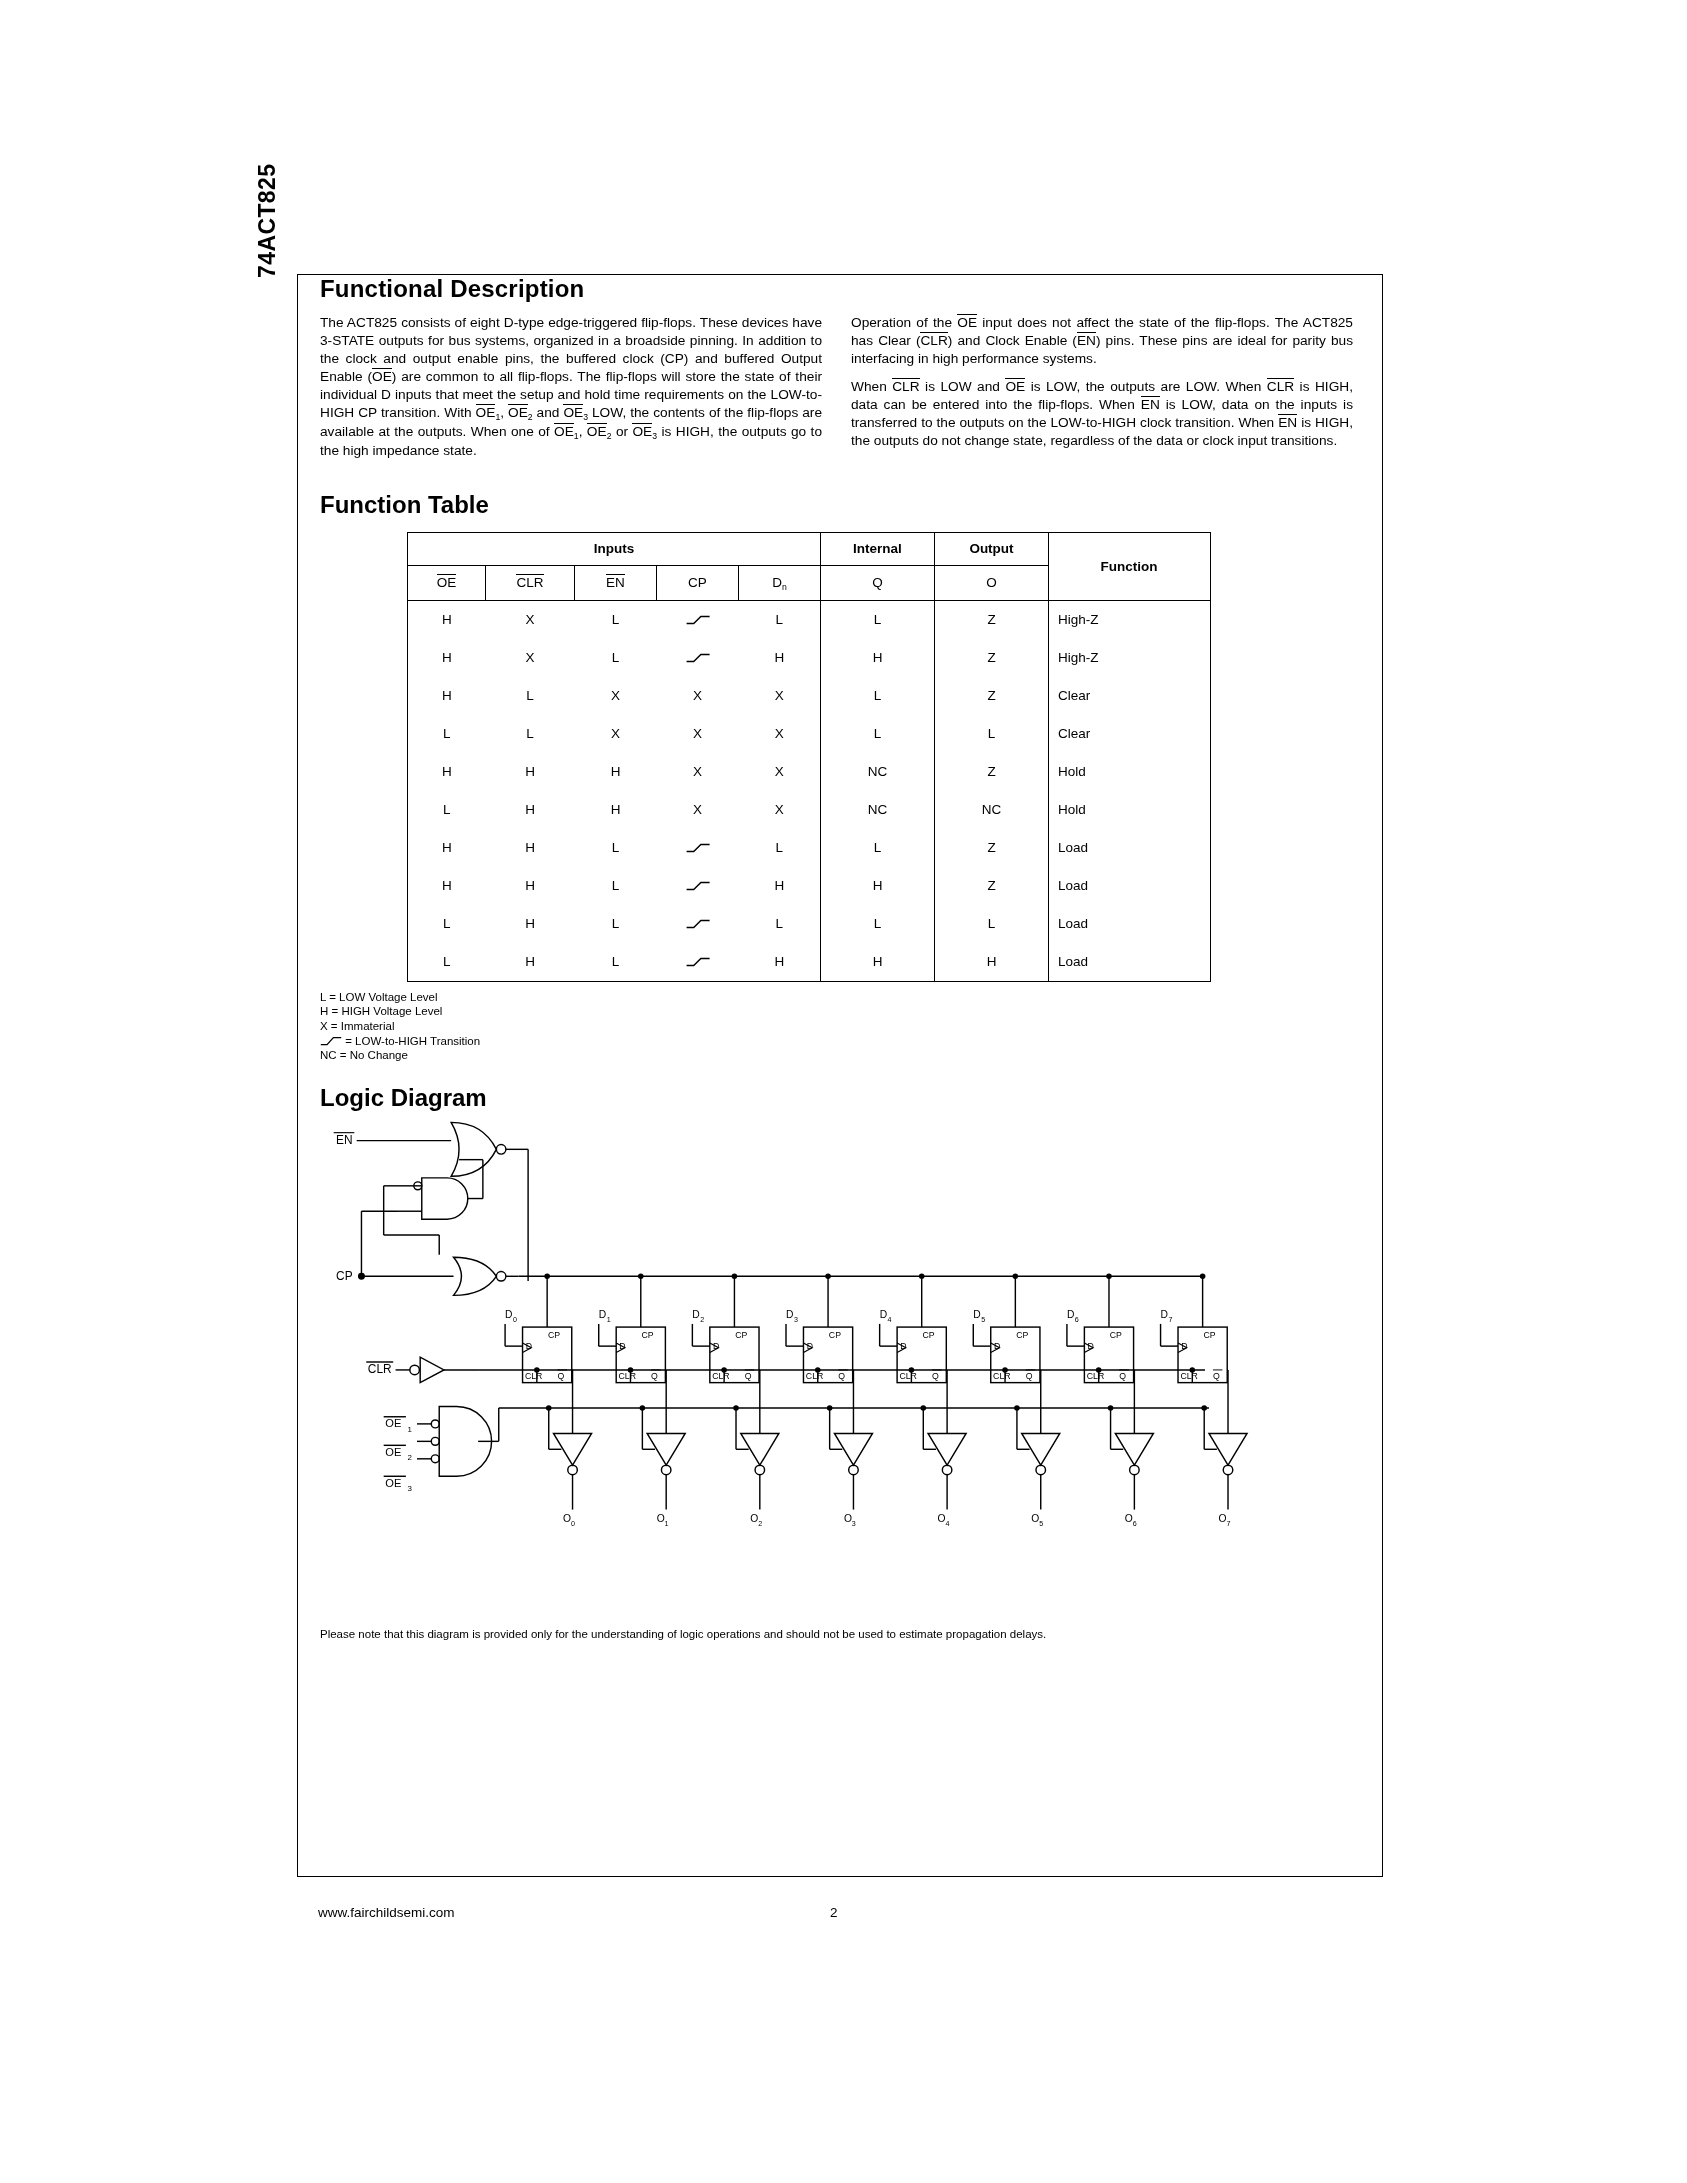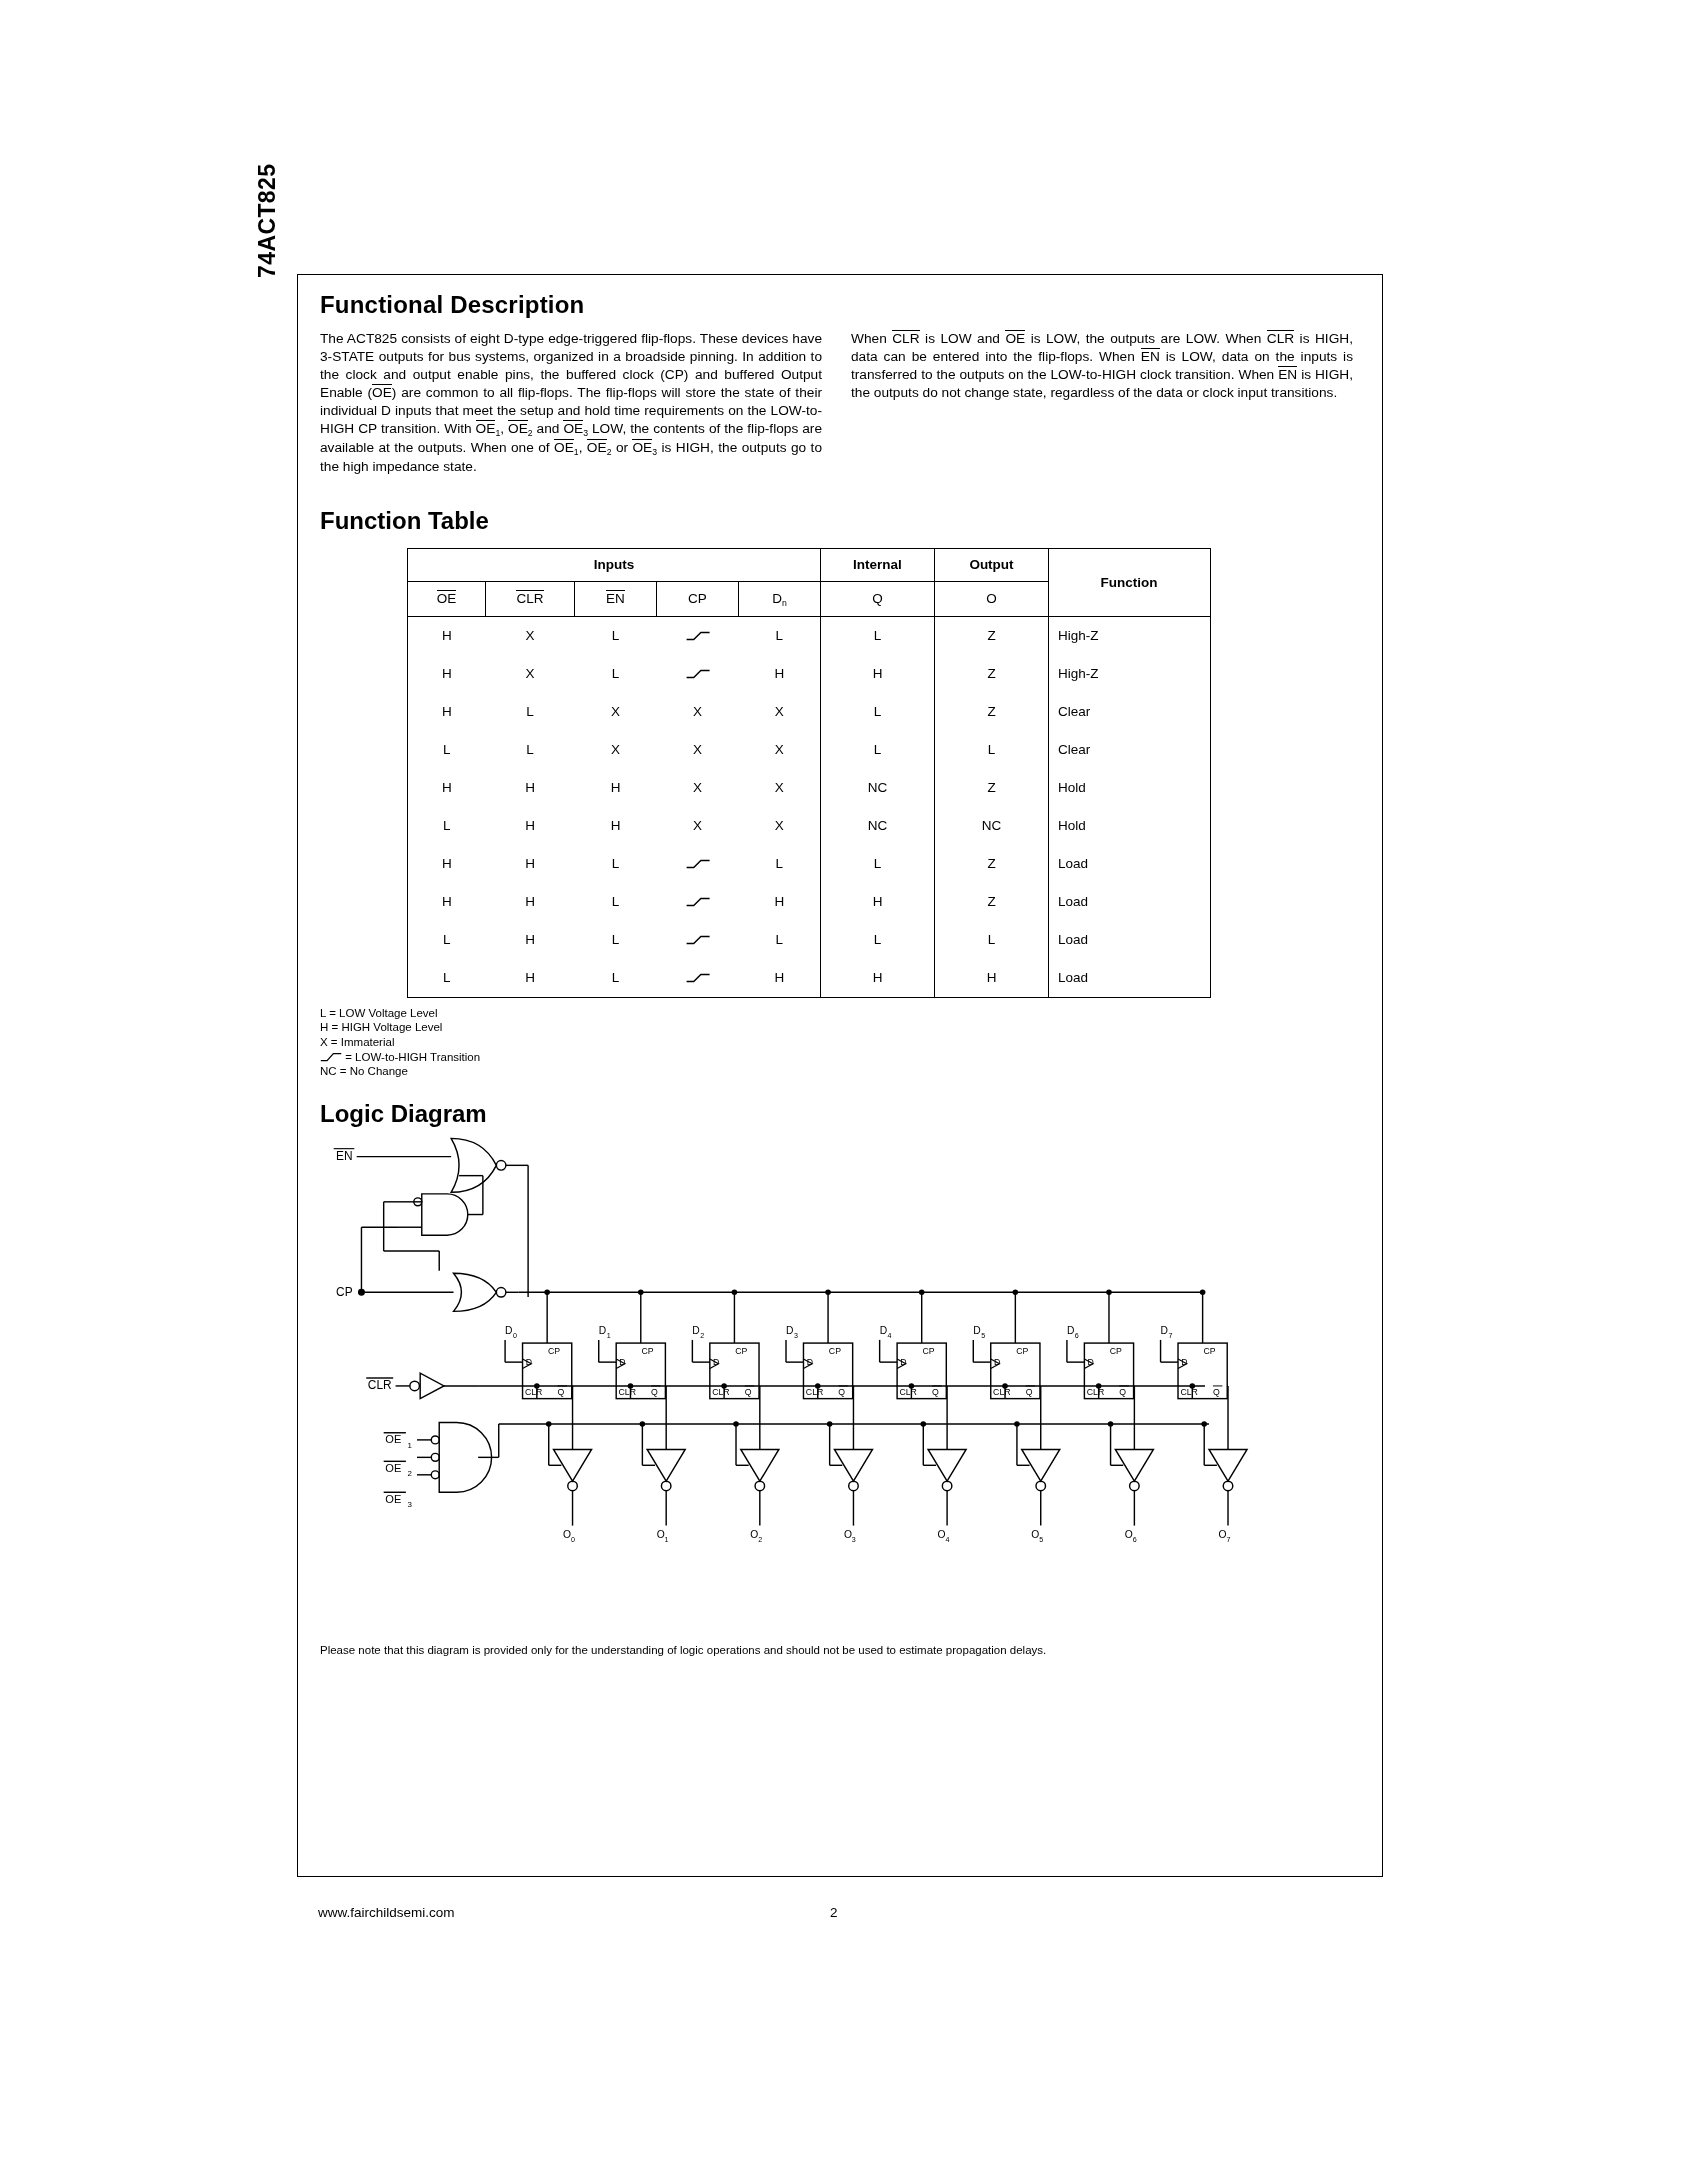--- a/index.html
+++ b/index.html
@@ -38,21 +38,21 @@
     left: 297px;
     top: 274px;
     width: 1086px;
     height: 1603px;
     border: 1.6px solid #000;
     box-sizing: border-box;
   }
   .inner {
     position: absolute;
     left: 22px;
-    top: 16px;
+    top: 0;
     width: 1040px;
   }
   h2.section {
     font-size: 24px;
     font-weight: bold;
     margin: 0 0 11px 0;
     letter-spacing: 0.2px;
   }
   .two-col {
     display: flex;
@@ -153,20 +153,21 @@
   <div class="content-box">
     <div class="inner">
 
       <h2 class="section">Functional Description</h2>
 
       <div class="two-col">
         <div class="col">
           <p>The ACT825 consists of eight D-type edge-triggered flip-flops. These devices have 3-STATE outputs for bus systems, organized in a broadside pinning. In addition to the clock and output enable pins, the buffered clock (CP) and buffered Output Enable (<span class="ovl">OE</span>) are common to all flip-flops. The flip-flops will store the state of their individual D inputs that meet the setup and hold time requirements on the LOW-to-HIGH CP transition. With <span class="ovl">OE</span><sub>1</sub>, <span class="ovl">OE</span><sub>2</sub> and <span class="ovl">OE</span><sub>3</sub> LOW, the contents of the flip-flops are available at the outputs. When one of <span class="ovl">OE</span><sub>1</sub>, <span class="ovl">OE</span><sub>2</sub> or <span class="ovl">OE</span><sub>3</sub> is HIGH, the outputs go to the high impedance state.</p>
         </div>
         <div class="col">
+          <p>Operation of the <span class="ovl">OE</span> input does not affect the state of the flip-flops. The ACT825 has Clear (<span class="ovl">CLR</span>) and Clock Enable (<span class="ovl">EN</span>) pins. These pins are ideal for parity bus interfacing in high performance systems.</p>
           <p>When <span class="ovl">CLR</span> is LOW and <span class="ovl">OE</span> is LOW, the outputs are LOW. When <span class="ovl">CLR</span> is HIGH, data can be entered into the flip-flops. When <span class="ovl">EN</span> is LOW, data on the inputs is transferred to the outputs on the LOW-to-HIGH clock transition. When <span class="ovl">EN</span> is HIGH, the outputs do not change state, regardless of the data or clock input transitions.</p>
         </div>
       </div>
 
       <h2 class="section2">Function Table</h2>
 
       <div class="fn-table-wrap">
         <table class="fn">
           <tbody>
               <tr class="hdr-group">

